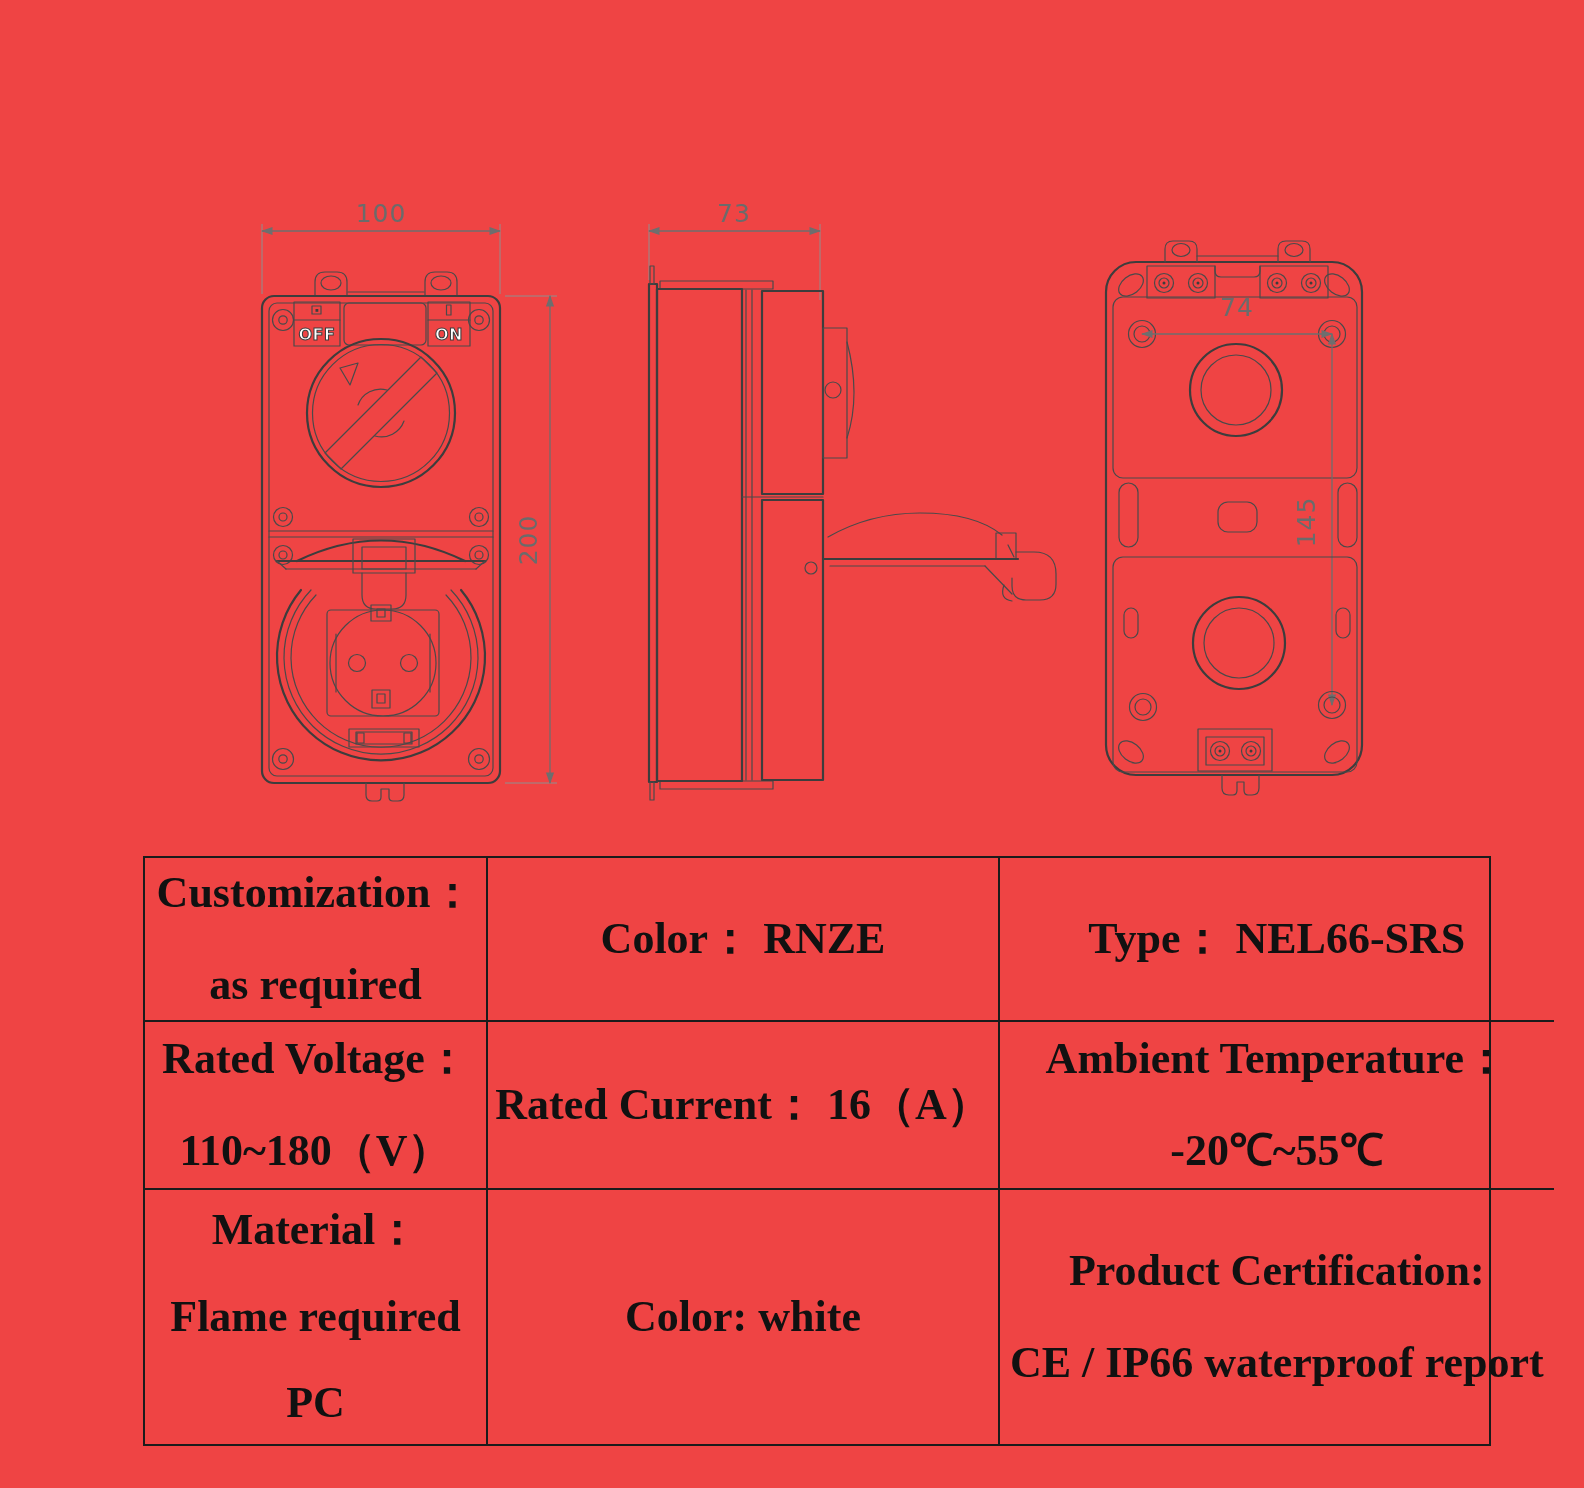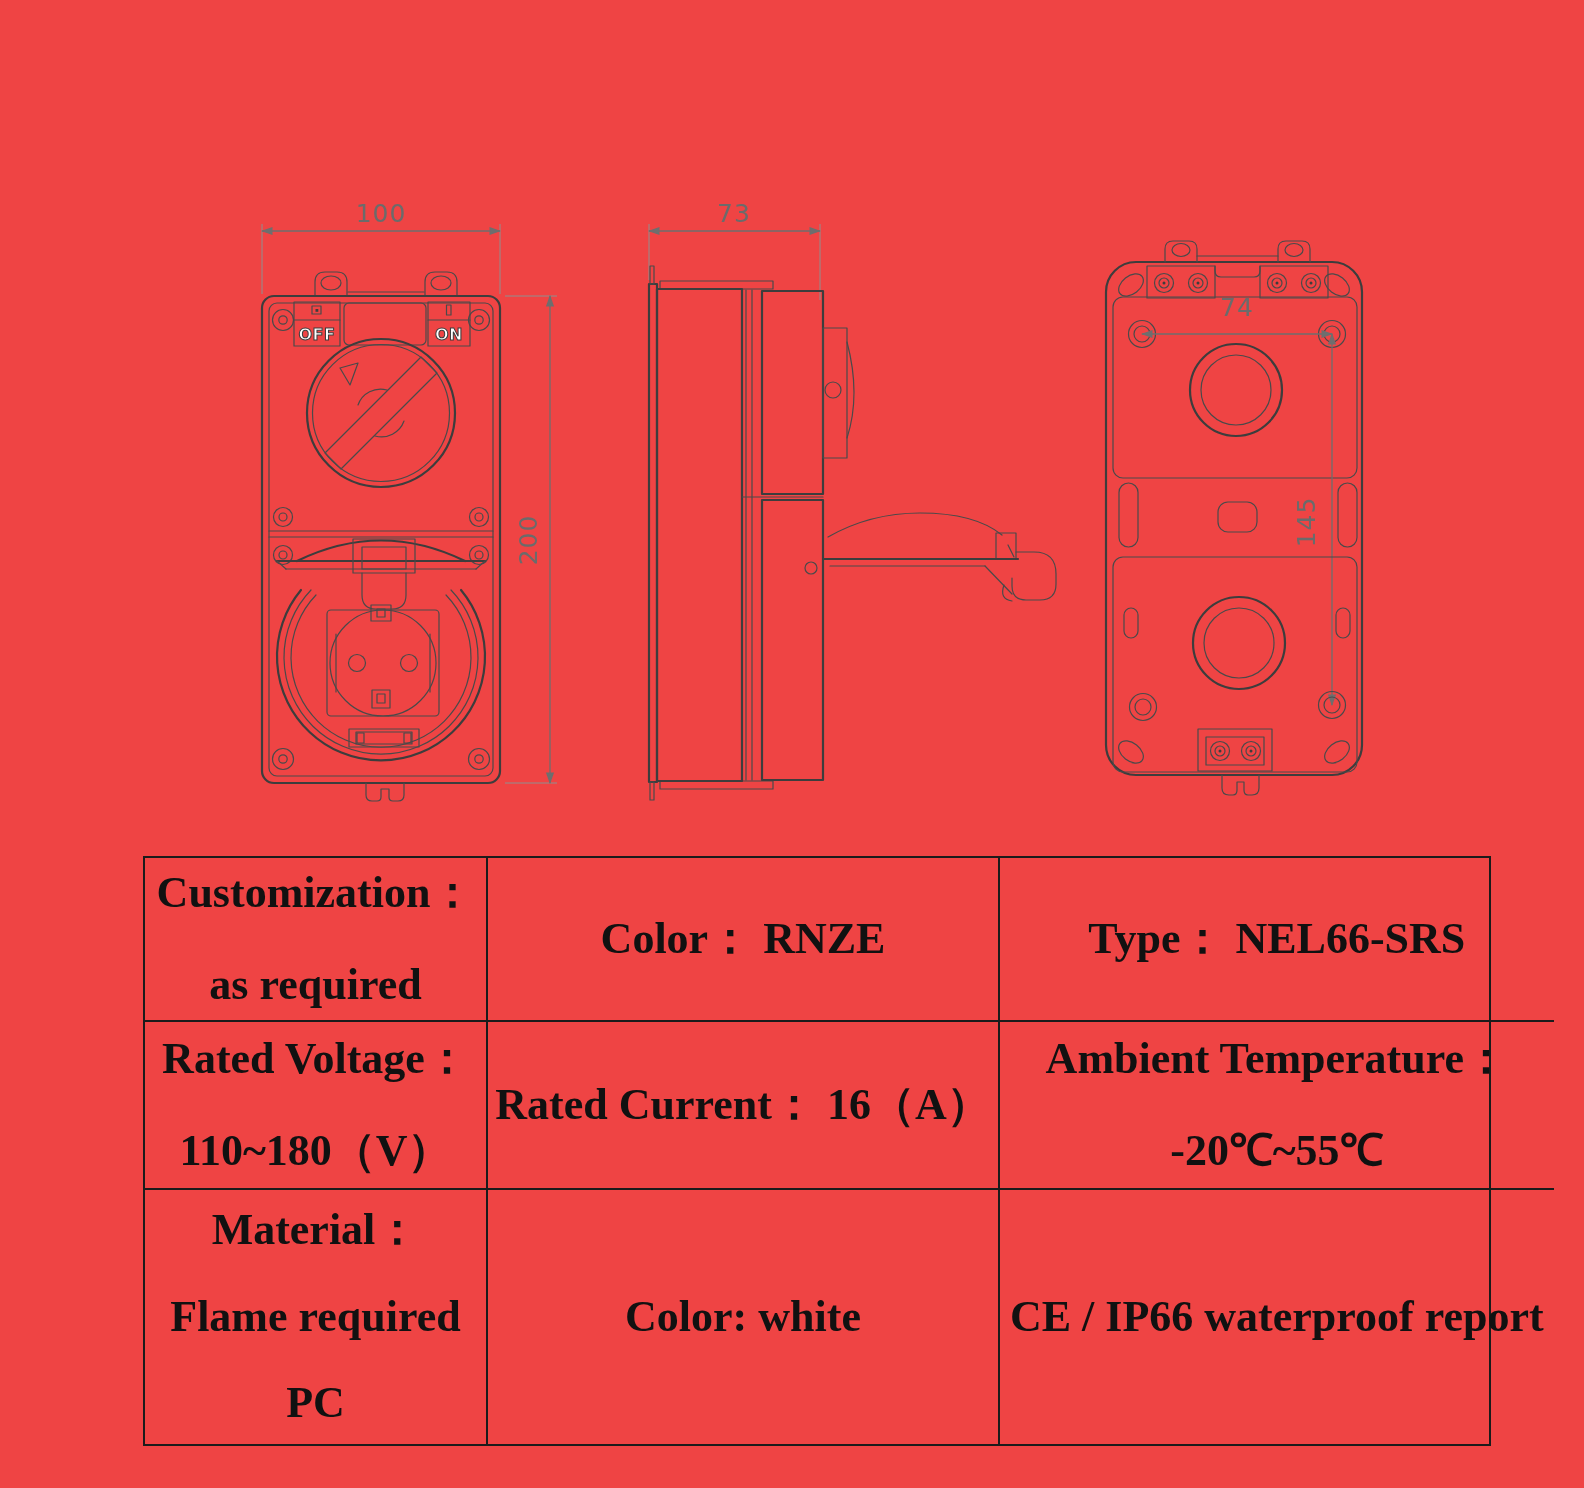--- a/index.html
+++ b/index.html
@@ -280,17 +280,18 @@
 
   <div class="cell last-row gap-sm">
     <p>Material：</p>
     <p>Flame required</p>
     <p>PC</p>
   </div>
   <div class="cell last-row">
     <p>Color: white</p>
   </div>
   <div class="cell last-row last-col">
+    <p>Product Certification:</p>
     <p>CE / IP66 waterproof report</p>
   </div>
 </div>
 
 </div>
 
 </body></html>

